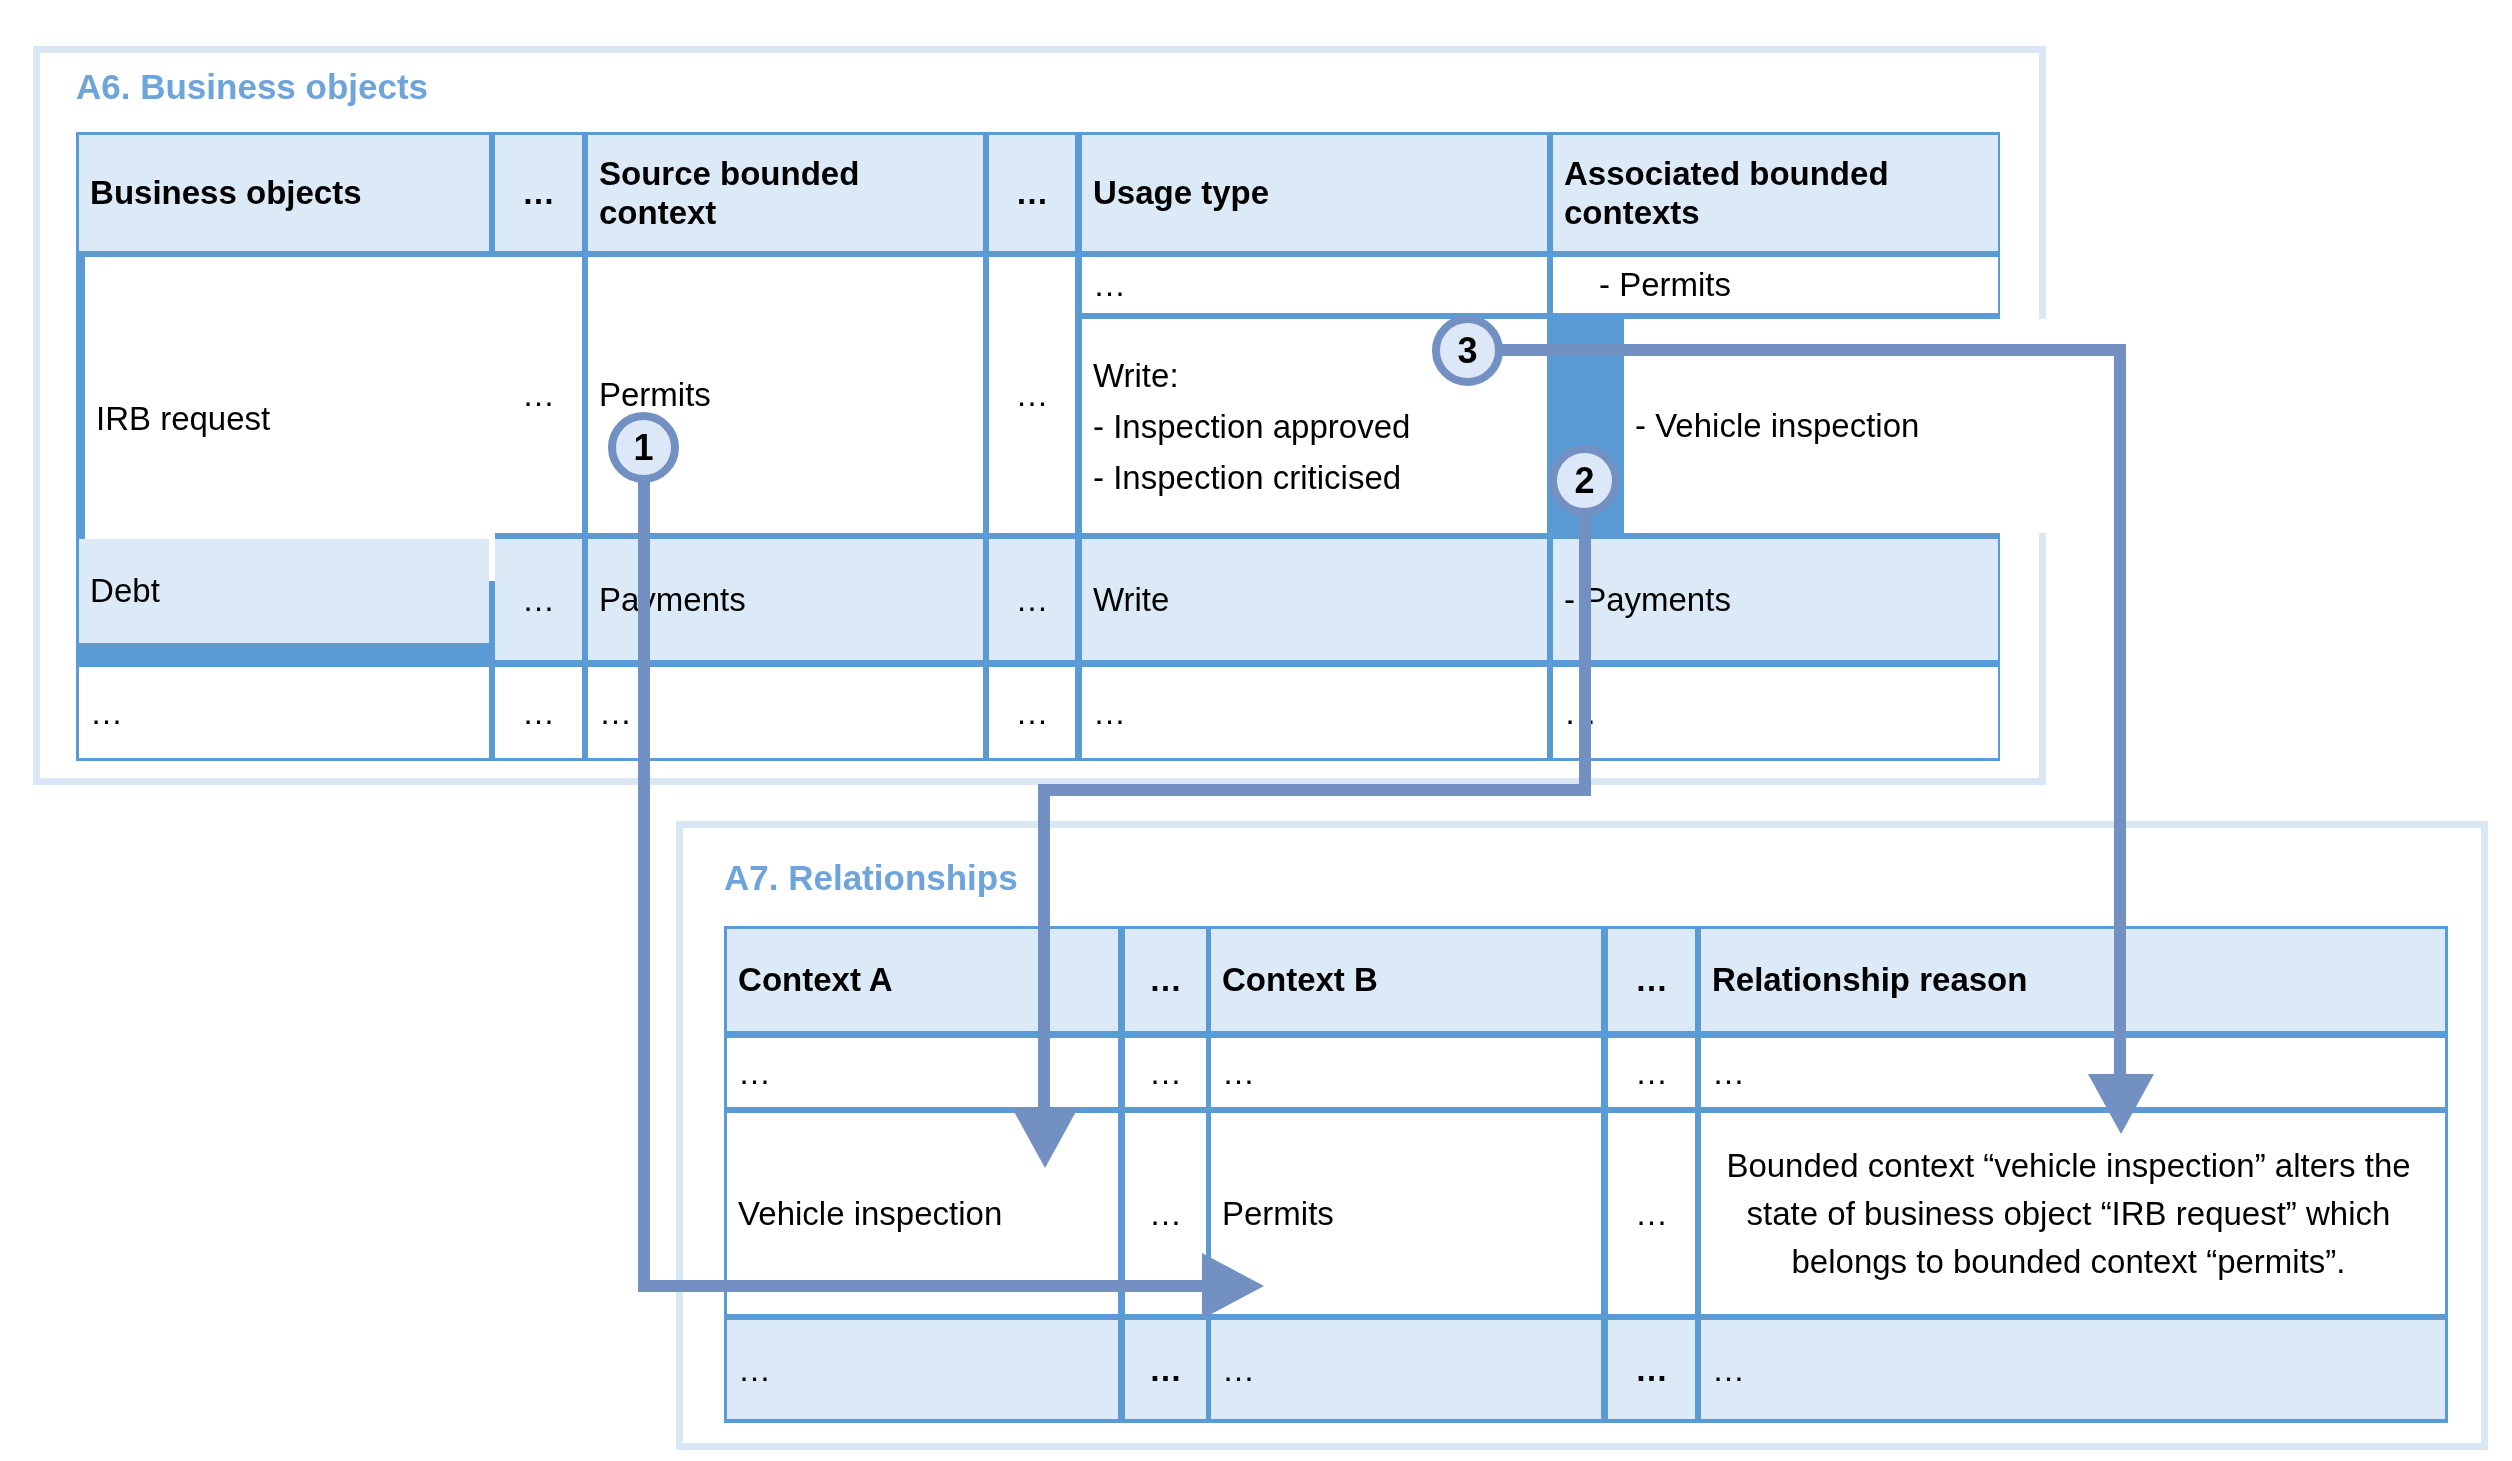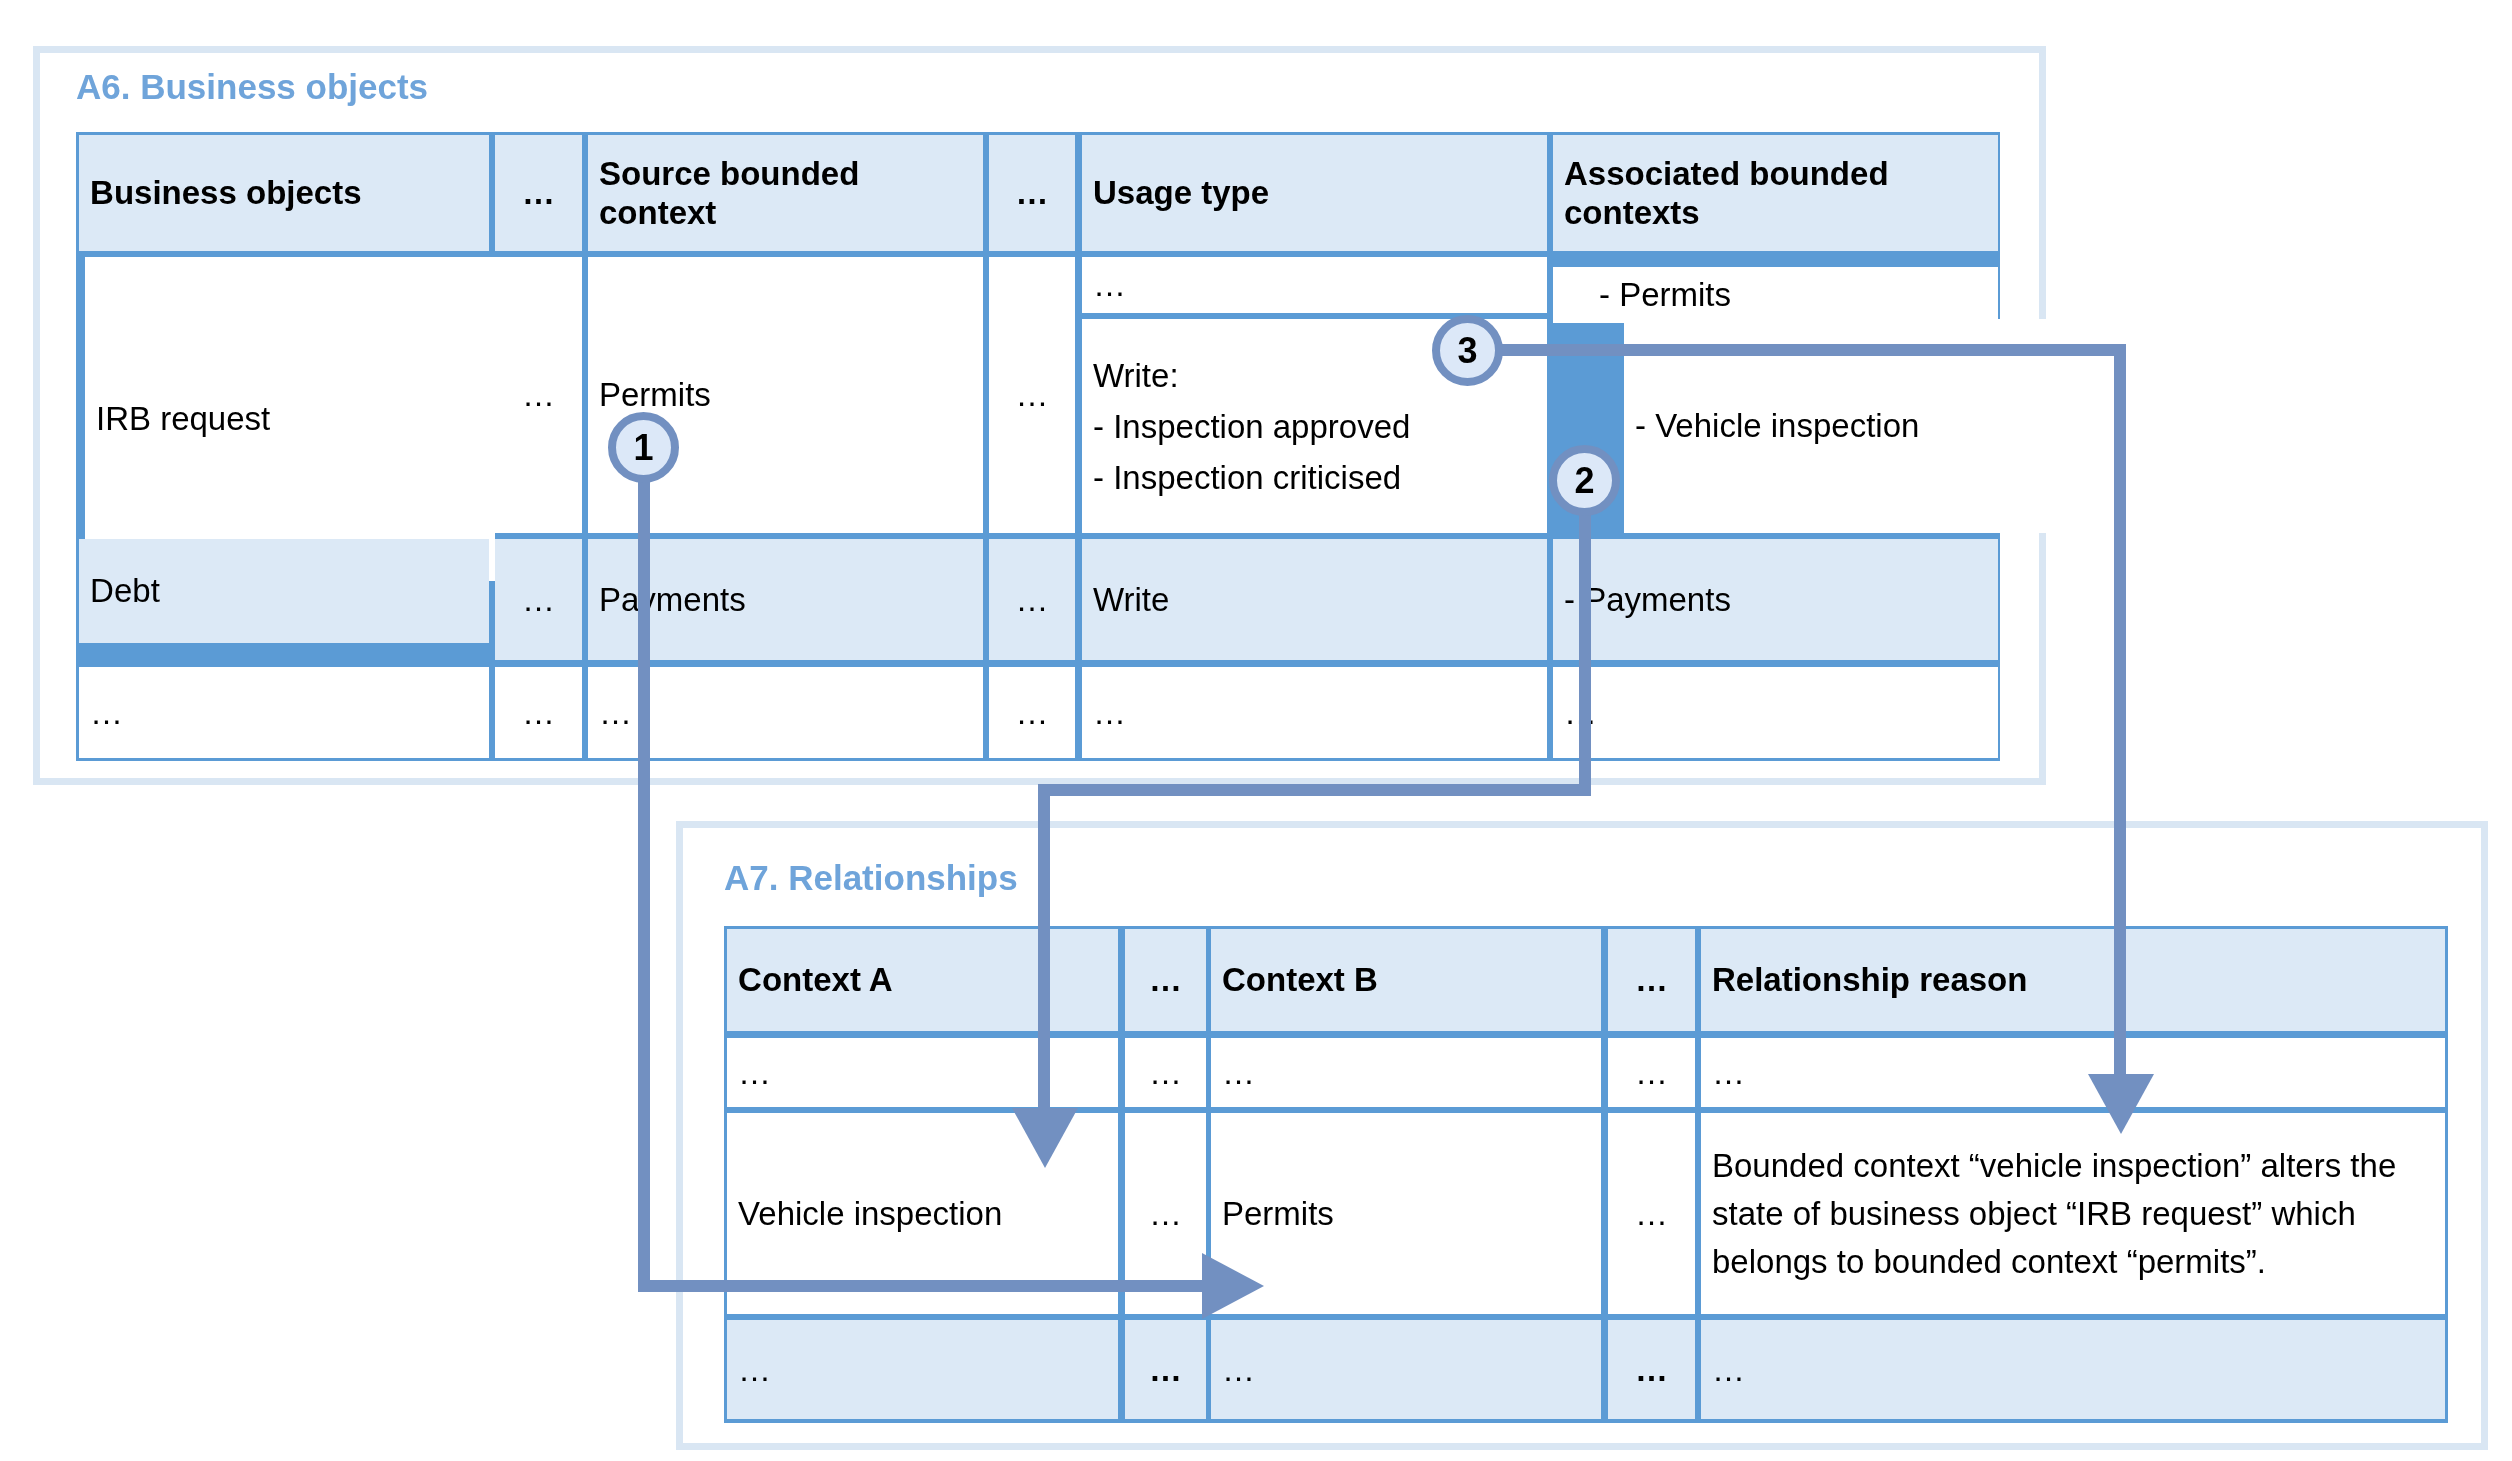--- a/index.html
+++ b/index.html
@@ -46,21 +46,21 @@
     <div class="cell" style="left:512px;top:125px;width:395px;height:276px;">Permits</div>
     <div class="cell center" style="left:913px;top:125px;width:86px;height:276px;">…</div>
 
     <div class="cell" style="left:1006px;top:125px;width:465px;height:56px;">…</div>
     <div class="cell multiline" style="left:1006px;top:187px;width:465px;height:214px;">
       <div>Write:</div>
       <div>- Inspection approved</div>
       <div>- Inspection criticised</div>
     </div>
 
-    <div class="cell" style="left:1477px;top:135px;width:445px;height:56px;padding-left:46px;">- Permits</div>
+    <div class="cell" style="left:1477px;top:125px;width:445px;height:56px;padding-left:46px;">- Permits</div>
     <div class="cell" style="left:1548px;top:187px;width:445px;height:214px;">- Vehicle inspection</div>
 
     <div class="cell shaded" style="left:3.1px;top:407px;width:410px;height:104px;">Debt</div>
     <div class="cell shaded center" style="left:419px;top:407px;width:87px;height:121px;">…</div>
     <div class="cell shaded" style="left:512px;top:407px;width:395px;height:121px;">Payments</div>
     <div class="cell shaded center" style="left:913px;top:407px;width:86px;height:121px;">…</div>
     <div class="cell shaded" style="left:1006px;top:407px;width:465px;height:121px;">Write</div>
     <div class="cell shaded" style="left:1477px;top:407px;width:445px;height:121px;">- Payments</div>
 
     <div class="cell" style="left:3.1px;top:535px;width:410px;height:91px;">…</div>
@@ -85,21 +85,21 @@
     <div class="cell" style="left:3.1px;top:112px;width:391px;height:69px;">…</div>
     <div class="cell center" style="left:401px;top:112px;width:81px;height:69px;">…</div>
     <div class="cell" style="left:487px;top:112px;width:390px;height:69px;">…</div>
     <div class="cell center" style="left:884px;top:112px;width:87px;height:69px;">…</div>
     <div class="cell" style="left:977px;top:112px;width:744px;height:69px;">…</div>
 
     <div class="cell" style="left:3.1px;top:187px;width:391px;height:201px;">Vehicle inspection</div>
     <div class="cell center" style="left:401px;top:187px;width:81px;height:201px;">…</div>
     <div class="cell" style="left:487px;top:187px;width:390px;height:201px;">Permits</div>
     <div class="cell center" style="left:884px;top:187px;width:87px;height:201px;">…</div>
-    <div class="cell wrap" style="left:977px;top:187px;width:744px;height:201px;">Bounded context “vehicle inspection” alters the state of business object “IRB request” which belongs to bounded context “permits”.</div>
+    <div class="cell wrap" style="left:977px;top:187px;width:744px;height:201px;text-align:center;">Bounded context “vehicle inspection” alters the state of business object “IRB request” which belongs to bounded context “permits”.</div>
 
     <div class="cell shaded" style="left:3.1px;top:394px;width:391px;height:99px;">…</div>
     <div class="cell shaded center bold" style="left:401px;top:394px;width:81px;height:99px;">…</div>
     <div class="cell shaded" style="left:487px;top:394px;width:390px;height:99px;">…</div>
     <div class="cell shaded center bold" style="left:884px;top:394px;width:87px;height:99px;">…</div>
     <div class="cell shaded" style="left:977px;top:394px;width:744px;height:99px;">…</div>
   </div>
 
   <div class="conn" style="left:638px;top:448px;width:12.4px;height:844px;"></div>
   <div class="conn" style="left:638px;top:1280px;width:565px;height:12.4px;"></div>

